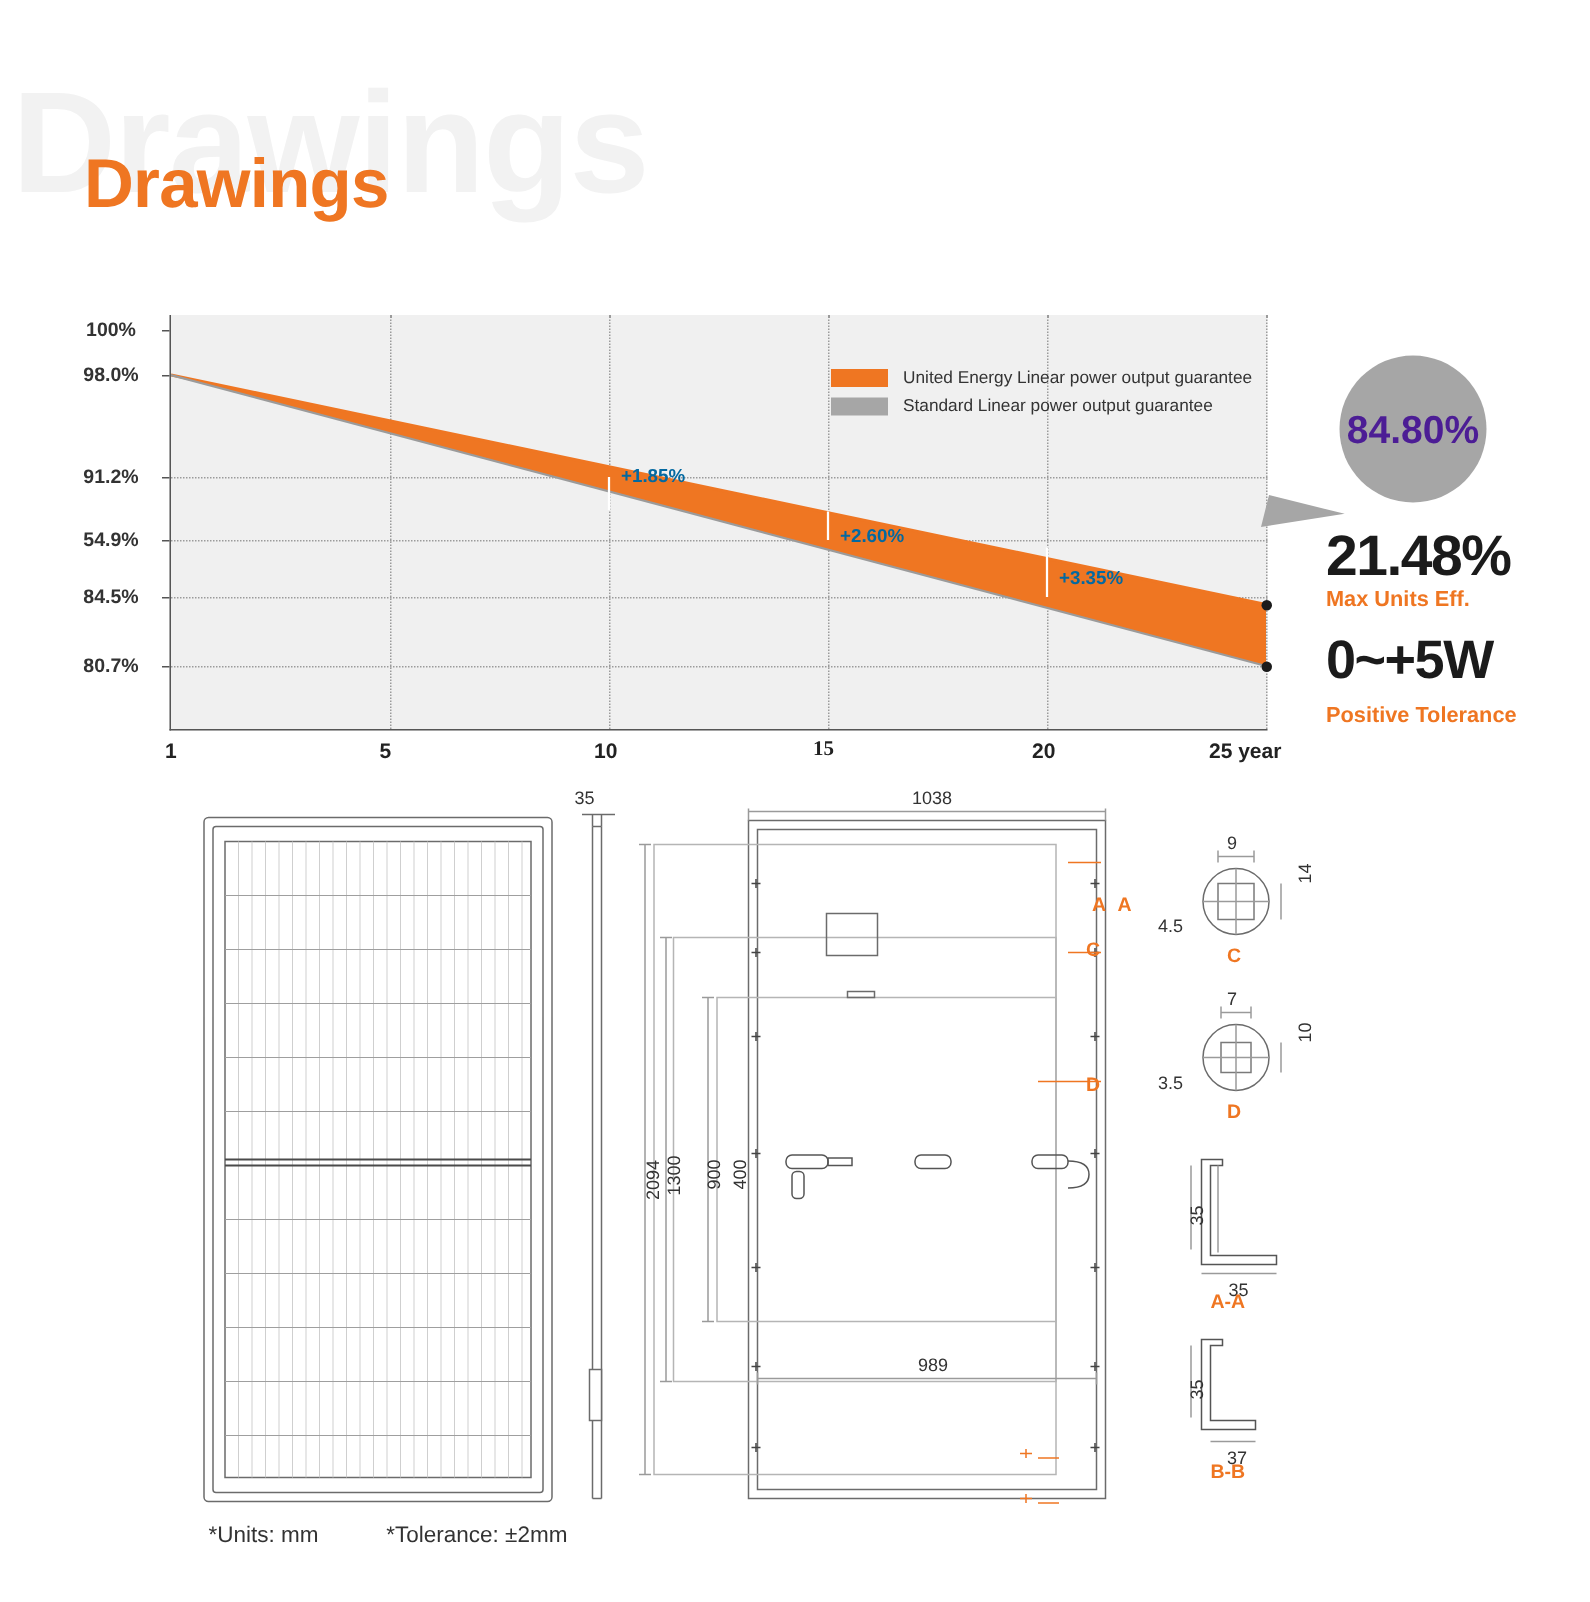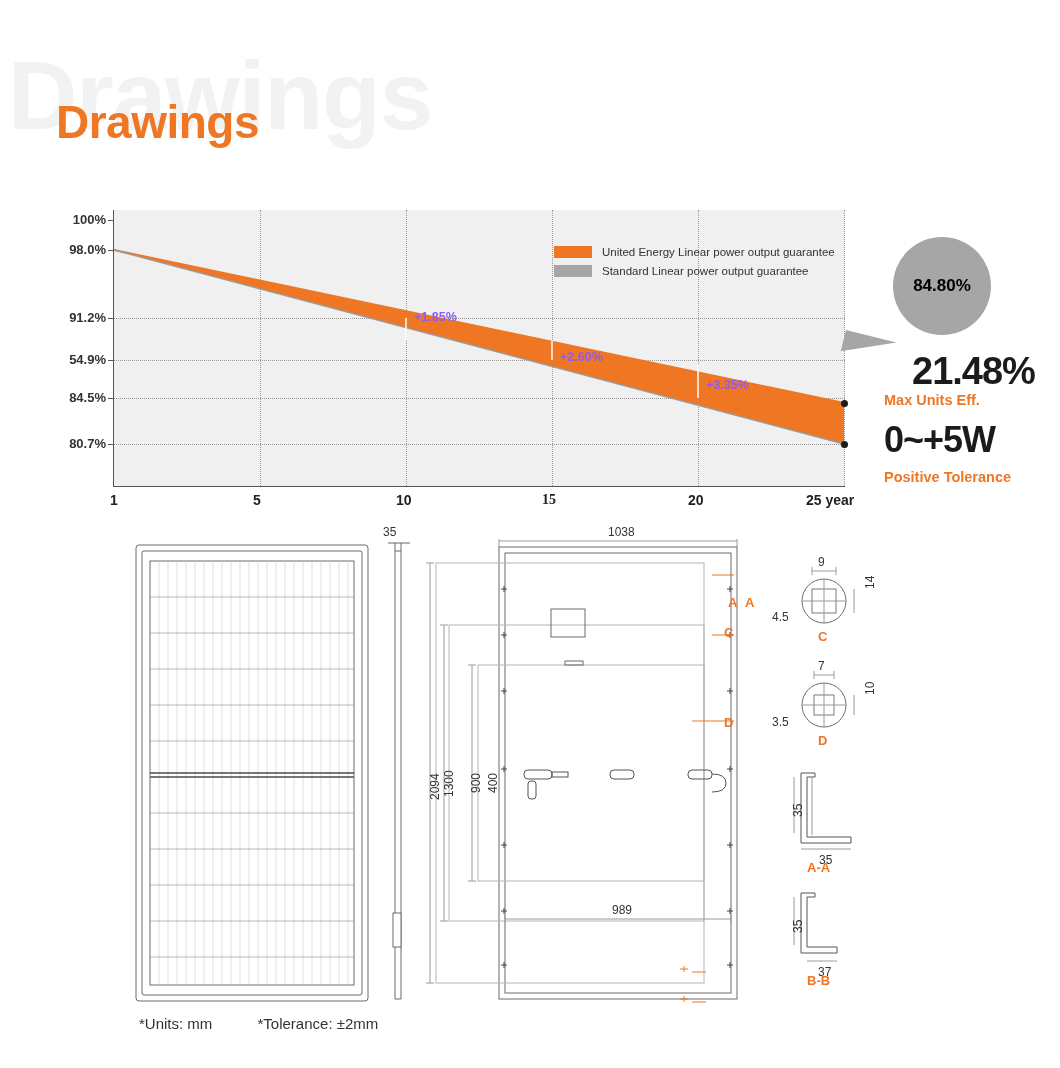--- a/index.html
+++ b/index.html
@@ -22,46 +22,46 @@
   
   #chart-wrap{position:absolute;left:0;top:200px;width:1060px;height:320px;}
   #plot{
     position:absolute;left:113px;top:10px;width:732px;height:277px;
     background:#f0f0f0;border-left:1px solid #555;border-bottom:1px solid #555;
     box-sizing:border-box;
   }
   .gridv{position:absolute;top:0;bottom:0;width:1px;border-left:1px dotted #9b9b9b;}
   .gridh{position:absolute;left:0;right:0;height:1px;border-top:1px dotted #9b9b9b;}
   .ytick{
-    position:absolute;right:0;width:64px;text-align:right;
+    position:absolute;right:0;width:64px;text-align:center;
     font-size:13px;font-weight:bold;color:#333;transform:translateY(-8px);
   }
   .ytickmark{position:absolute;width:5px;border-top:1px solid #555;}
   .xtick{
     position:absolute;top:292px;font-size:14px;font-weight:bold;color:#222;
   }
   #band{position:absolute;left:0;top:0;width:732px;height:277px;}
-  .dlabel{position:absolute;font-size:12.5px;font-weight:bold;color:#8b5cf6;}
+  .dlabel{position:absolute;font-size:12.5px;font-weight:bold;color:#0369a1;}
   .endpt{position:absolute;width:7px;height:7px;border-radius:50%;background:#1b1b1b;}
   
   #legend{position:absolute;left:440px;top:36px;font-size:11.5px;color:#333;}
   #legend div{display:flex;align-items:center;margin-bottom:7px;}
   #legend i{display:inline-block;width:38px;height:12px;margin-right:10px;}
   
   #bubble{
     position:absolute;left:893px;top:237px;width:98px;height:98px;border-radius:50%;
-    background:#a6a6a6;color:#000000;font-size:17px;font-weight:bold;
+    background:#a6a6a6;color:#4c1d95;font-size:26px;font-weight:bold;
     display:flex;align-items:center;justify-content:center;
   }
   #bubble-tail{
     position:absolute;left:846px;top:330px;width:0;height:0;
     border-left:52px solid #a6a6a6;border-bottom:22px solid transparent;
     transform:rotate(14deg);transform-origin:left top;
   }
-  #eff-val{position:absolute;left:884px;top:350px;font-size:38px;font-weight:bold;color:#1b1b1b;letter-spacing:-1px;margin-left:28px;}
+  #eff-val{position:absolute;left:884px;top:350px;font-size:38px;font-weight:bold;color:#1b1b1b;letter-spacing:-1px;}
   #eff-lbl{position:absolute;left:884px;top:392px;font-size:14.5px;font-weight:bold;color:#ef7622;}
   #tol-val{position:absolute;left:884px;top:419px;font-size:36px;font-weight:bold;color:#1b1b1b;letter-spacing:-1px;}
   #tol-lbl{position:absolute;left:884px;top:469px;font-size:14.5px;font-weight:bold;color:#ef7622;}
   
   #drawings{position:absolute;left:0;top:525px;width:1060px;height:520px;margin-left:12px;}
   .lbl{position:absolute;font-size:12px;color:#333;}
   .lbl-o{position:absolute;font-size:13px;color:#ef7622;font-weight:bold;}
   .vlbl{position:absolute;font-size:12px;color:#333;transform:rotate(-90deg);transform-origin:left top;white-space:nowrap;}
   #units{
     position:absolute;left:124px;top:1015px;font-size:15px;color:#333;

